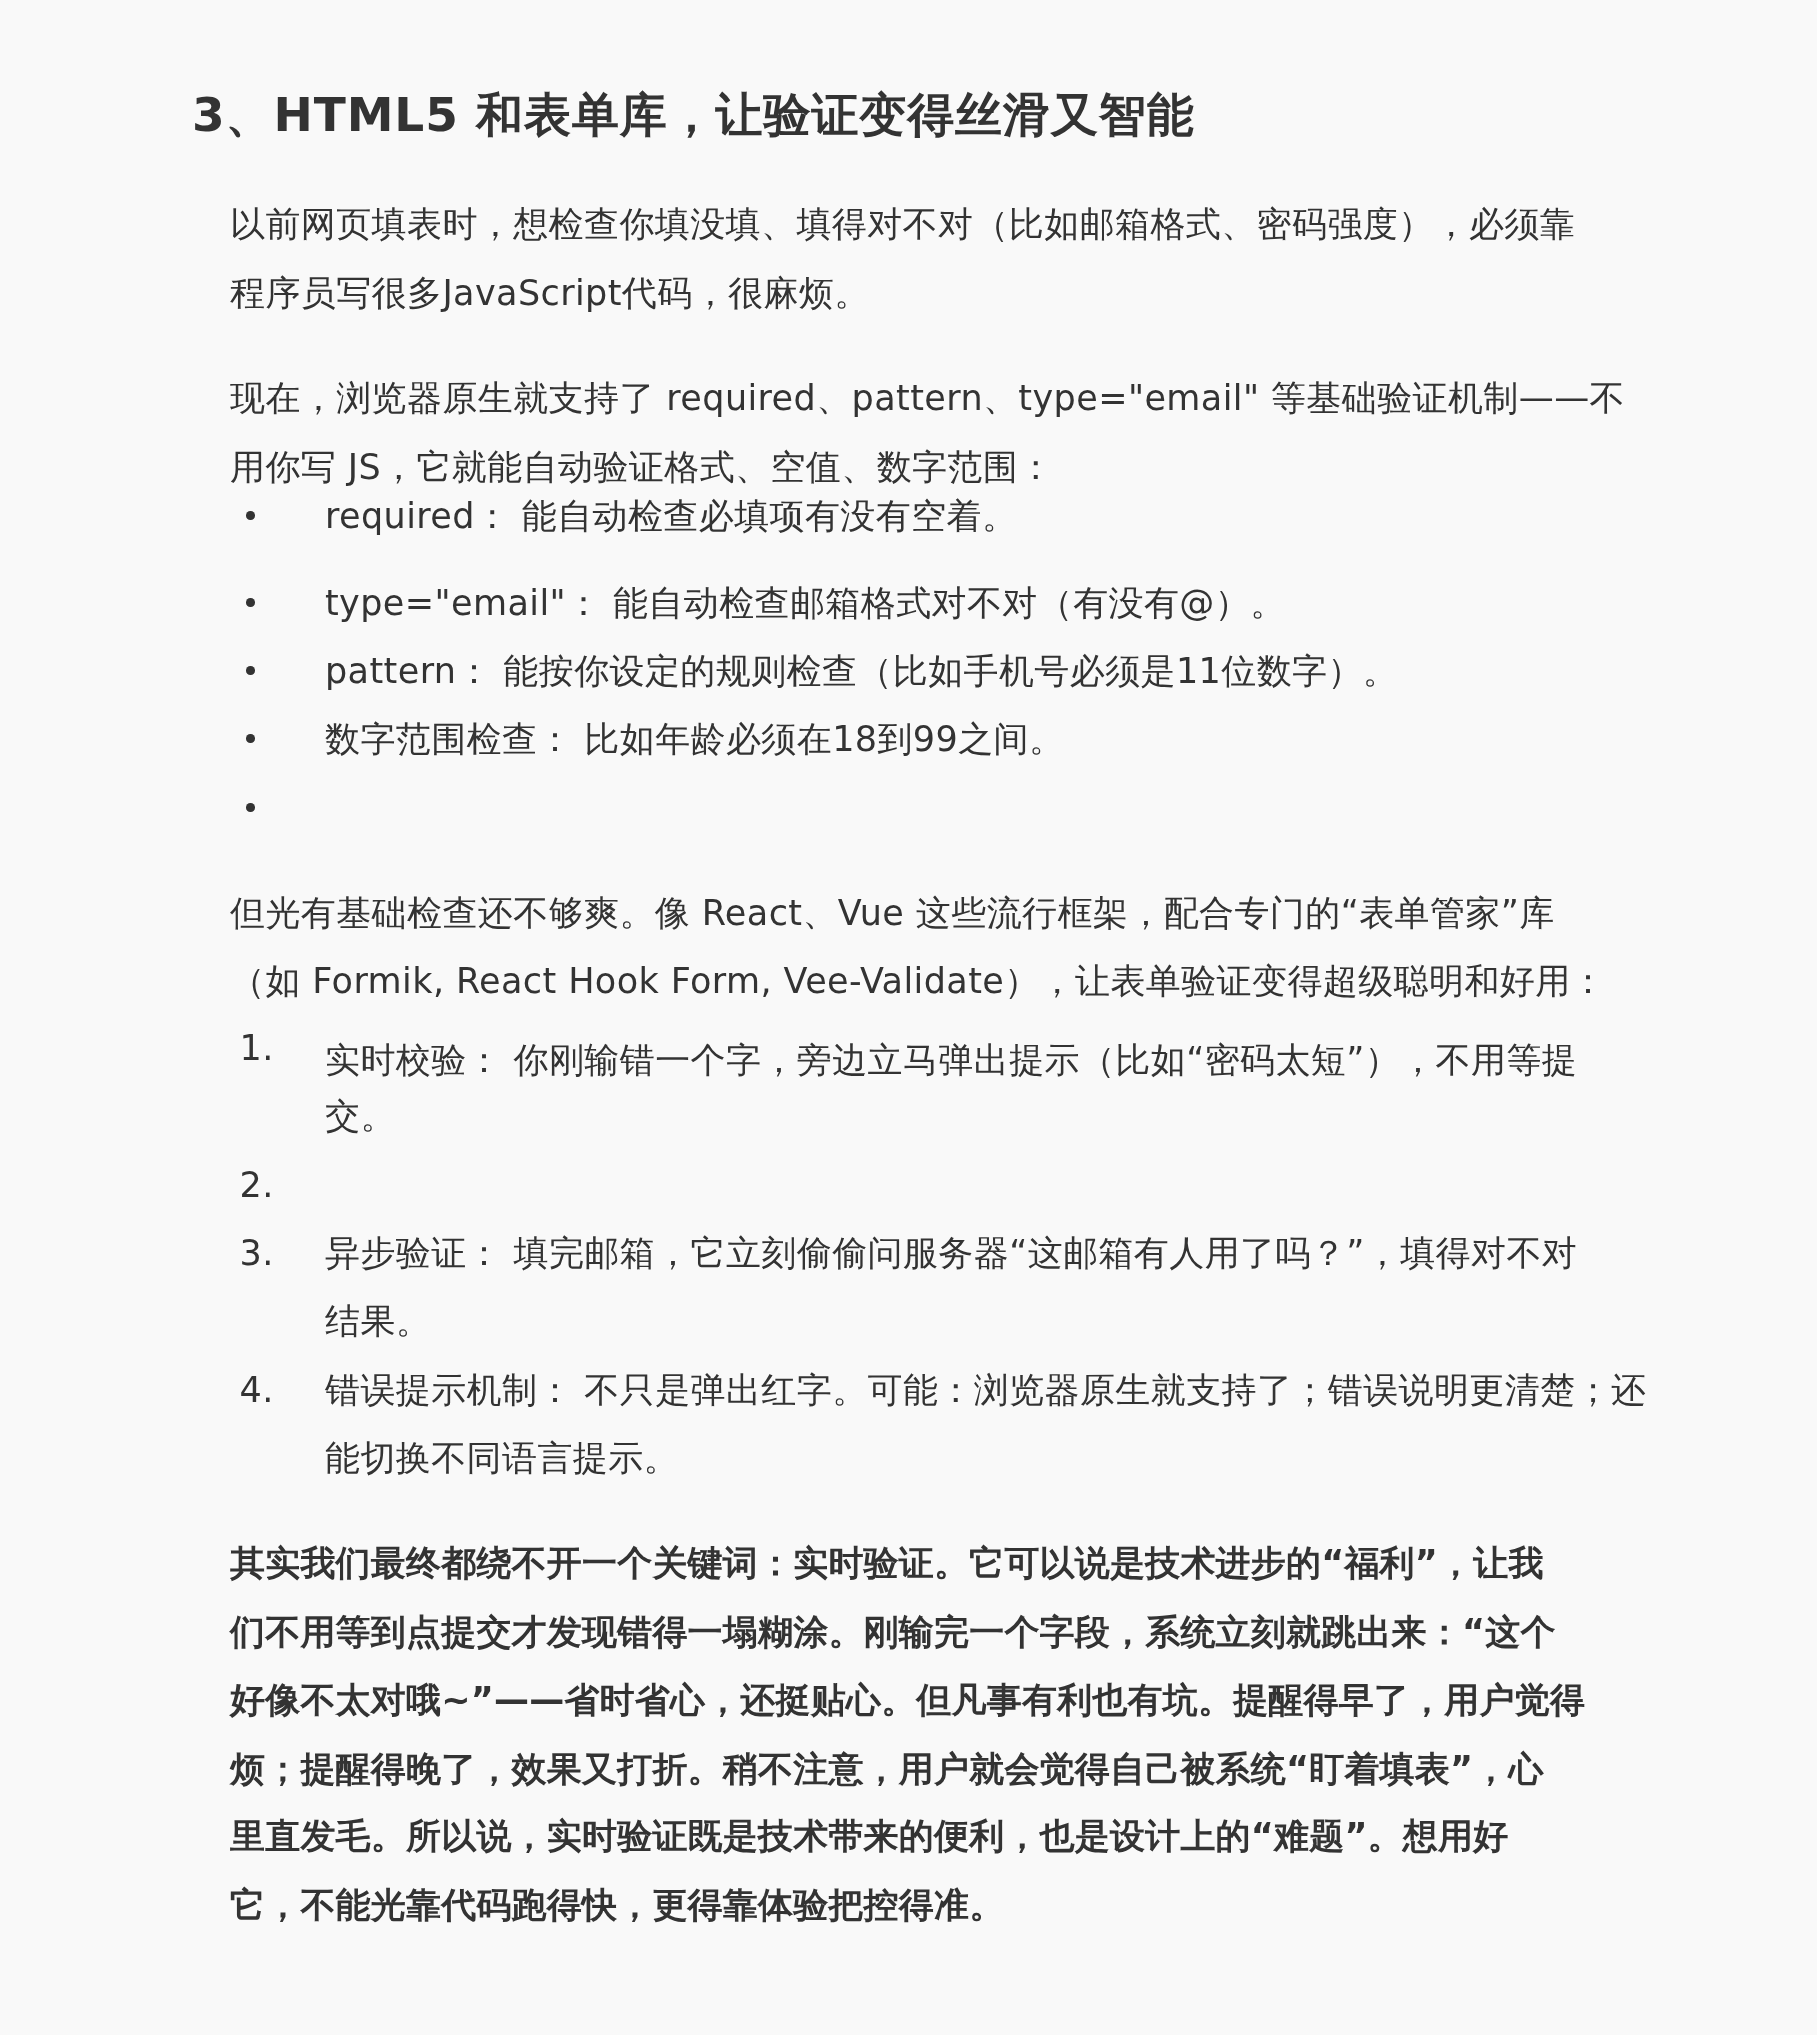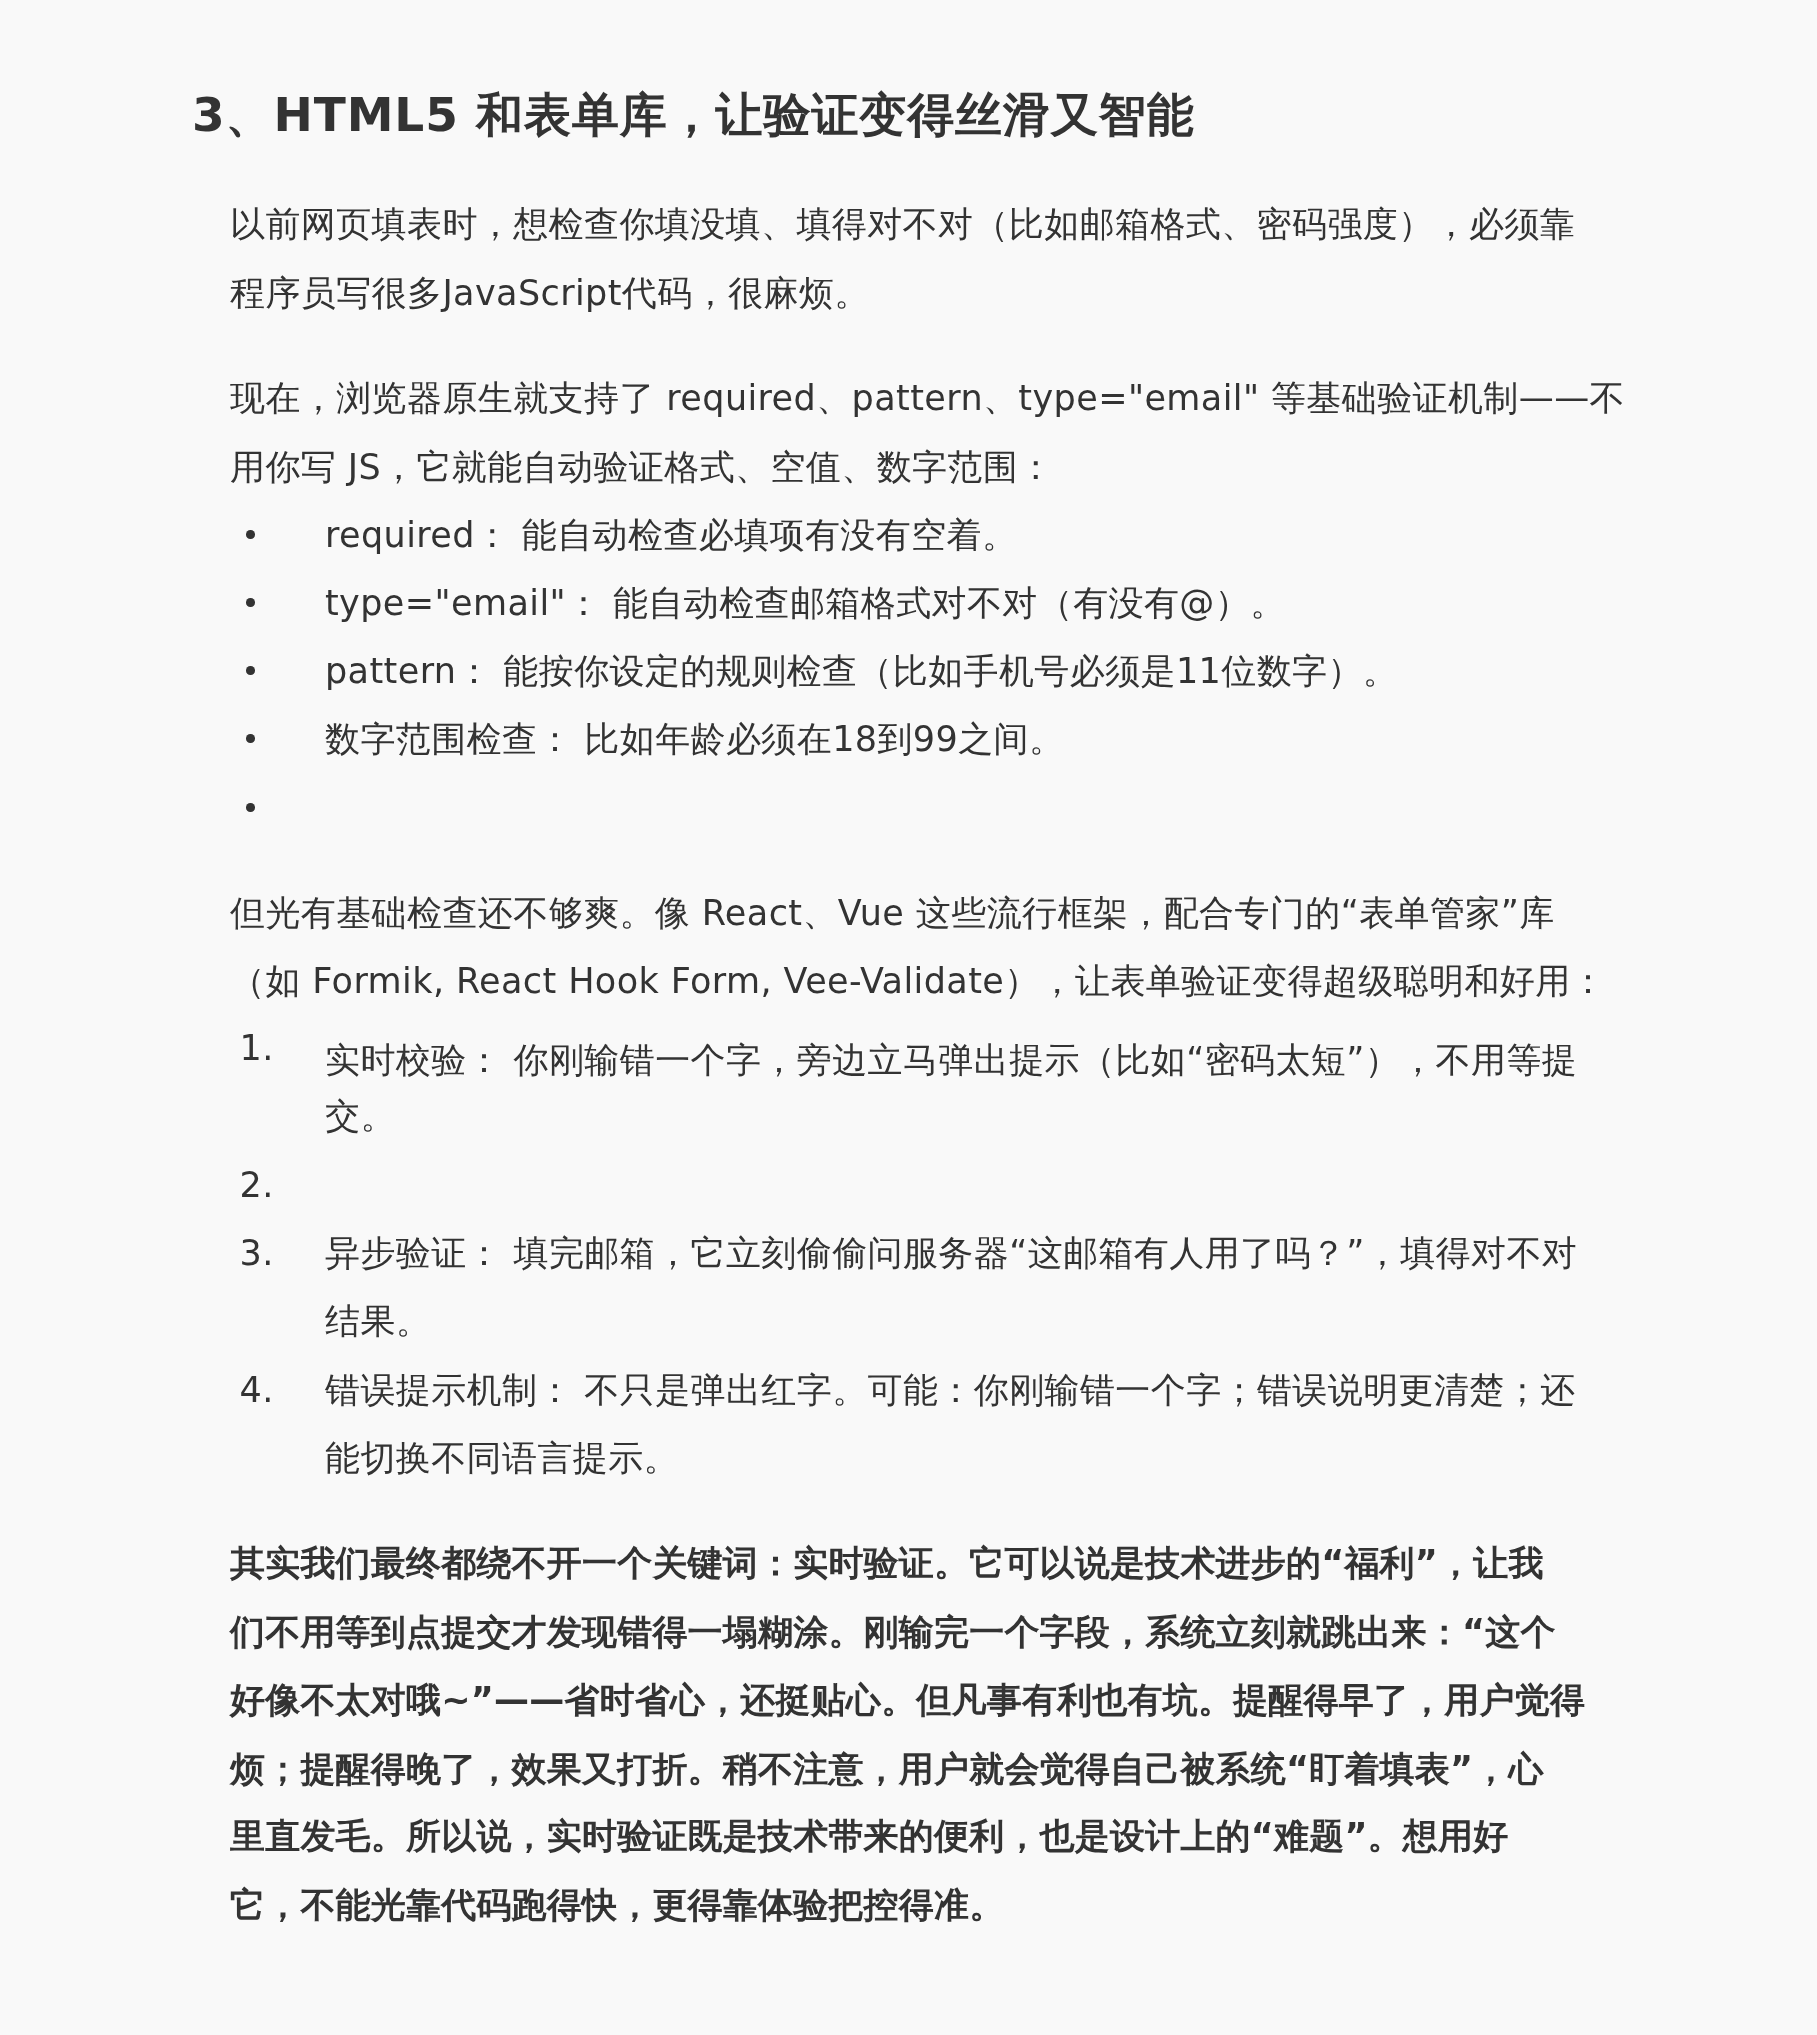--- a/index.html
+++ b/index.html
@@ -31,21 +31,21 @@
 
 <div class="article">
   <div class="heading">3、HTML5 和表单库，让验证变得丝滑又智能</div>
 
   <div class="line" style="top:190px">以前网页填表时，想检查你填没填、填得对不对（比如邮箱格式、密码强度），必须靠</div>
   <div class="line" style="top:259px">程序员写很多JavaScript代码，很麻烦。</div>
 
   <div class="line" style="top:364px">现在，浏览器原生就支持了 required、pattern、type="email" 等基础验证机制——不</div>
   <div class="line" style="top:433px">用你写 JS，它就能自动验证格式、空值、数字范围：</div>
 
-  <div class="line" style="top:501px;width:1420px">
+  <div class="line" style="top:482px;width:1420px">
     <span class="bullet-dot"></span>
     <span class="line indent" style="top:0">required： 能自动检查必填项有没有空着。</span>
   </div>
   <div class="line" style="top:569px;width:1420px">
     <span class="bullet-dot"></span>
     <span class="line indent" style="top:0">type="email"： 能自动检查邮箱格式对不对（有没有@）。</span>
   </div>
   <div class="line" style="top:637px;width:1420px">
     <span class="bullet-dot"></span>
     <span class="line indent" style="top:0">pattern： 能按你设定的规则检查（比如手机号必须是11位数字）。</span>
@@ -69,21 +69,21 @@
   <div class="line" style="top:1151px;width:1420px">
     <span class="marker num">2.</span>
   </div>
   <div class="line" style="top:1219px;width:1420px">
     <span class="marker num">3.</span>
     <span class="line indent" style="top:0">异步验证： 填完邮箱，它立刻偷偷问服务器“这邮箱有人用了吗？”，填得对不对</span>
     <span class="line indent" style="top:68px">结果。</span>
   </div>
   <div class="line" style="top:1356px;width:1420px">
     <span class="marker num">4.</span>
-    <span class="line indent" style="top:0">错误提示机制： 不只是弹出红字。可能：你刚输错一个字；错误说明更清楚；还</span>
+    <span class="line indent" style="top:0">错误提示机制： 不只是弹出红字。可能：浏览器原生就支持了；错误说明更清楚；还</span>
     <span class="line indent" style="top:68px">能切换不同语言提示。</span>
   </div>
 
   <div class="line bold" style="top:1529px">其实我们最终都绕不开一个关键词：实时验证。它可以说是技术进步的“福利”，让我</div>
   <div class="line bold" style="top:1598px">们不用等到点提交才发现错得一塌糊涂。刚输完一个字段，系统立刻就跳出来：“这个</div>
   <div class="line bold" style="top:1666px">好像不太对哦~”——省时省心，还挺贴心。但凡事有利也有坑。提醒得早了，用户觉得</div>
   <div class="line bold" style="top:1735px">烦；提醒得晚了，效果又打折。稍不注意，用户就会觉得自己被系统“盯着填表”，心</div>
   <div class="line bold" style="top:1802px">里直发毛。所以说，实时验证既是技术带来的便利，也是设计上的“难题”。想用好</div>
   <div class="line bold" style="top:1871px">它，不能光靠代码跑得快，更得靠体验把控得准。</div>
 </div>

